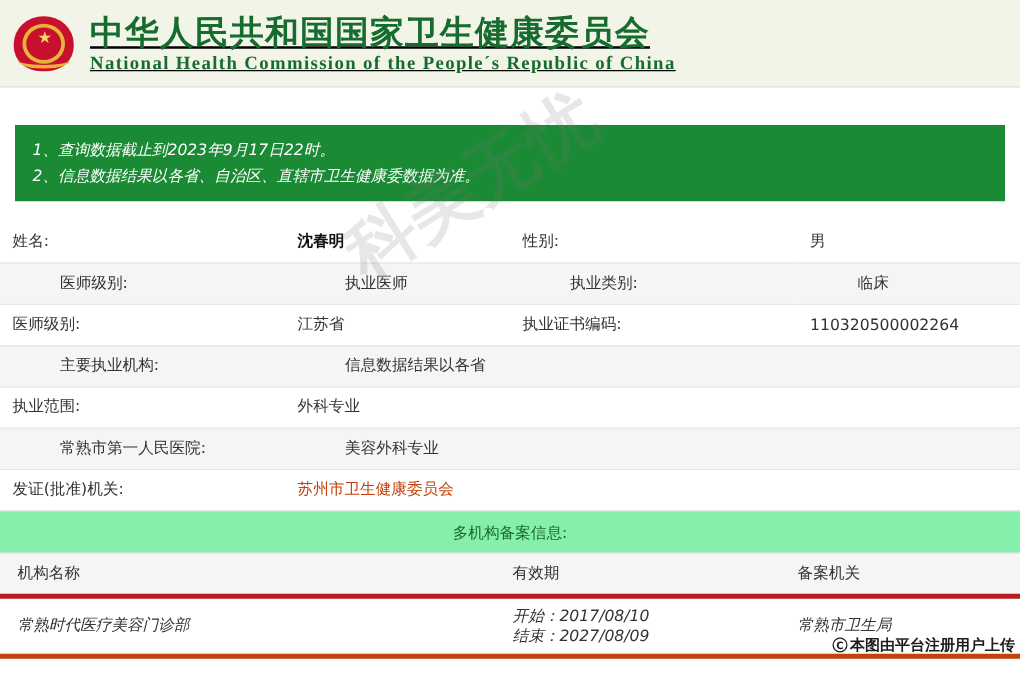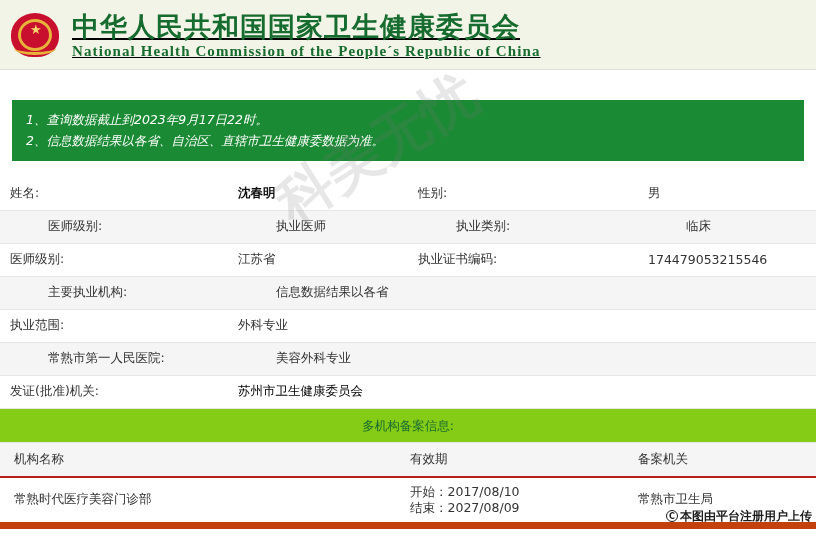--- a/index.html
+++ b/index.html
@@ -117,26 +117,26 @@
     padding: 0 0 0 10px;
     vertical-align: middle;
     background: #ffffff;
   }
   .info tr.alt td { background: #f5f5f5; padding-left: 48px; }
   .lbl { width: 228px; color: #333; }
   .val { width: 180px; }
   .lbl2 { width: 230px; }
   .val2 { width: 178px; }
   .val-strong { font-weight: bold; color: #111; }
-  .val-green { color: #000000; }
+  .val-green { color: #c2410c; }
   .val-wide { width: 588px; }
 
   
   .section-head {
-    background: #84cc16;
+    background: #86efac;
     color: #1a6b2f;
     font-family: "DejaVu Sans", sans-serif;
     font-size: 12.5px;
     text-align: center;
     height: 34px;
     line-height: 34px;
     border-bottom: 1px solid #e6e6e6;
   }
 
   
@@ -147,28 +147,29 @@
     font-size: 12.5px;
     color: #333;
     table-layout: fixed;
   }
   .records th {
     background: #f5f5f5;
     font-weight: normal;
     text-align: left;
     height: 34px;
     padding-left: 14px;
-    border-bottom: 2px solid #b91c1c;
+    border-bottom: 4px solid #b91c1c;
     color: #333;
   }
   .records td {
     height: 42px;
     padding: 6px 0 6px 14px;
-    border-bottom: 7px solid #c2410c;
+    border-bottom: 4px solid #c2410c;
     vertical-align: middle;
+    font-style: italic;
   }
   .col-name { width: 396px; }
   .col-valid { width: 228px; }
   .col-org { width: 192px; }
   .valid-line { line-height: 16px; white-space: nowrap; }
 
   
   .wm-diag {
     position: absolute;
     left: 262px; top: 176px;
@@ -239,21 +240,21 @@
       <tr class="alt">
         <td class="lbl">医师级别:</td>
         <td class="val">执业医师</td>
         <td class="lbl2">执业类别:</td>
         <td class="val2">临床</td>
       </tr>
       <tr>
         <td class="lbl">医师级别:</td>
         <td class="val">江苏省</td>
         <td class="lbl2">执业证书编码:</td>
-        <td class="val2">174479053215546</td>
+        <td class="val2">110320500002264</td>
       </tr>
       <tr class="alt">
         <td class="lbl">主要执业机构:</td>
         <td class="val-wide" colspan="3">信息数据结果以各省</td>
       </tr>
       <tr>
         <td class="lbl">执业范围:</td>
         <td class="val-wide" colspan="3">外科专业</td>
       </tr>
       <tr class="alt">

